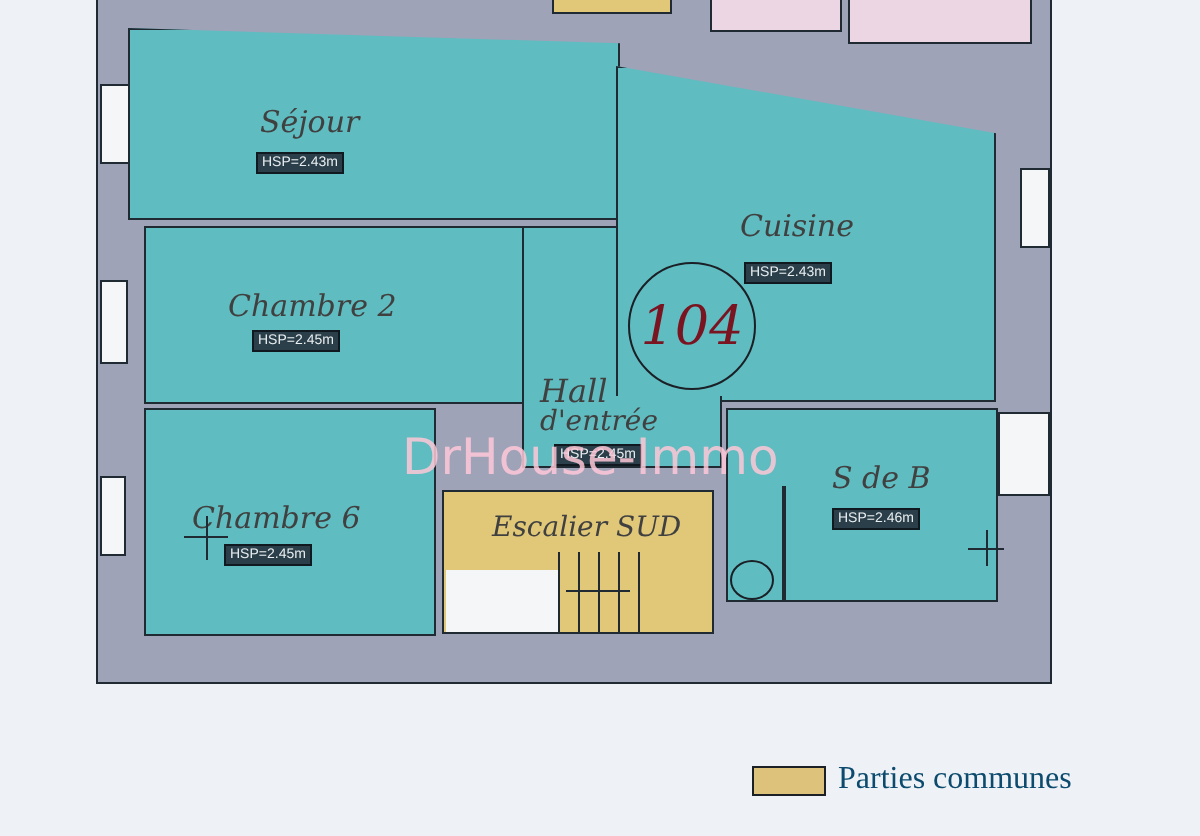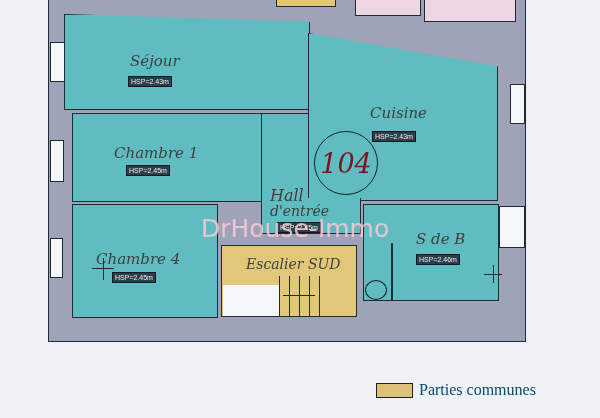--- a/index.html
+++ b/index.html
@@ -57,31 +57,31 @@
 
 <div class="abs room" style="left:64px; top:14px; width:246px; height:96px; clip-path: polygon(0 0, 100% 8%, 100% 100%, 0 100%);"></div>
 <div class="label" style="left:130px; top:52px;">Séjour</div>
 <div class="hsp" style="left:128px; top:76px;">HSP=2.43m</div>
 
 <div class="abs room" style="left:308px; top:33px; width:190px; height:168px; clip-path: polygon(0 0, 100% 20%, 100% 100%, 0 100%);"></div>
 <div class="label" style="left:370px; top:104px;">Cuisine</div>
 <div class="hsp" style="left:372px; top:131px;">HSP=2.43m</div>
 
 <div class="abs room" style="left:72px; top:113px; width:190px; height:89px;"></div>
-<div class="label" style="left:114px; top:144px;">Chambre 1</div>
+<div class="label" style="left:114px; top:144px;">Chambre 2</div>
 <div class="hsp" style="left:126px; top:165px;">HSP=2.45m</div>
 
 <div class="abs room" style="left:261px; top:113px; width:48px; height:95px;"></div>
 <div class="abs room" style="left:261px; top:198px; width:100px; height:36px; border-top:none;"></div>
 <div class="label" style="left:270px; top:186px; font-size:16px;">Hall</div>
 <div class="label" style="left:270px; top:203px; font-size:14px;">d'entrée</div>
 <div class="hsp" style="left:277px; top:222px;">HSP=2.45m</div>
 
 <div class="abs room" style="left:72px; top:204px; width:146px; height:114px;"></div>
-<div class="label" style="left:96px; top:250px;">Chambre 4</div>
+<div class="label" style="left:96px; top:250px;">Chambre 6</div>
 <div class="hsp" style="left:112px; top:272px;">HSP=2.45m</div>
 <div class="line" style="left:92px; top:268px; width:22px; height:1px;"></div>
 <div class="line" style="left:103px; top:258px; width:1px; height:22px;"></div>
 
 <div class="abs common" style="left:221px; top:245px; width:136px; height:72px;"></div>
 <div class="label" style="left:246px; top:256px; font-size:14px;">Escalier SUD</div>
 <div class="abs" style="left:223px; top:285px; width:56px; height:31px; background:#f4f6f8;"></div>
 <div class="line" style="left:279px; top:276px; width:1px; height:40px;"></div>
 <div class="line" style="left:289px; top:276px; width:1px; height:40px;"></div>
 <div class="line" style="left:299px; top:276px; width:1px; height:40px;"></div>

